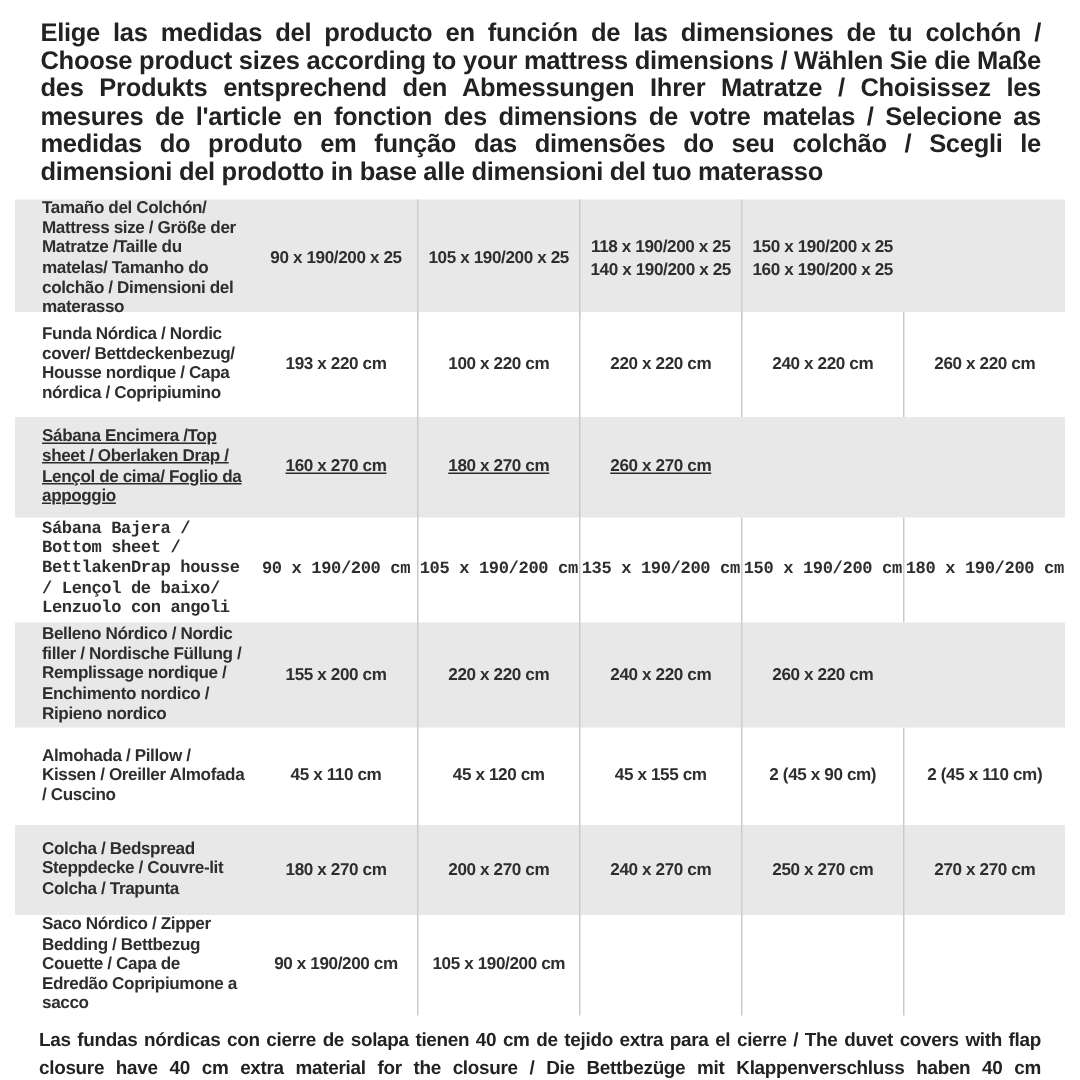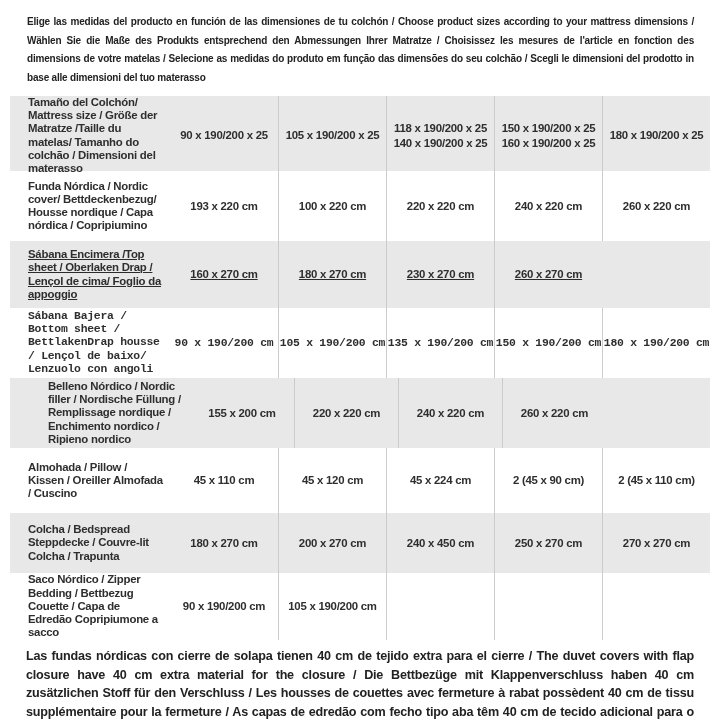--- a/index.html
+++ b/index.html
@@ -9,39 +9,39 @@
   }
   *{box-sizing:border-box;margin:0;padding:0;}
   html,body{
     width:720px;height:720px;overflow:hidden;background:#ffffff;
     font-family:"Liberation Sans","DejaVu Sans",sans-serif;
     color:var(--ink);
   }
   .page{width:720px;height:720px;padding-top:13px;}
   .intro{
     margin:0 26px 0 27px;
-    font-size:10px;line-height:18.5px;font-weight:bold;
+    font-size:17px;line-height:18.5px;font-weight:bold;
     letter-spacing:-0.2px;
     text-align:justify;color:#222;
   }
   .size-table{
     margin:9px 10px 0 10px;
     width:700px;
   }
   .trow{
     display:grid;
     grid-template-columns:160px repeat(5,1fr);
     align-items:stretch;
   }
   .trow.alt{background:var(--row-alt);}
   .trow:nth-child(1){height:75px;}
   .trow:nth-child(2){height:70px;}
   .trow:nth-child(3){height:67px;text-decoration:underline;}
   .trow:nth-child(4){height:70px;font-family:Liberation Mono, monospace;}
-  .trow:nth-child(5){height:70px;padding-left:20px;}
+  .trow:nth-child(5){height:70px;}
   .trow:nth-child(6){height:65px;}
   .trow:nth-child(7){height:60px;}
   .trow:nth-child(8){height:67px;}
   .cell{
     display:flex;align-items:center;
     font-weight:bold;font-size:11.4px;
     letter-spacing:-0.25px;
   }
   .cell.lbl{
     padding-left:18px;padding-right:6px;
@@ -72,37 +72,35 @@
   <div class="size-table">
 
     <div class="trow alt">
       <div class="cell lbl">Tamaño del Colchón/ Mattress size / Größe der Matratze /Taille du matelas/ Tamanho do colchão / Dimensioni del materasso</div>
       <div class="cell v">90 x 190/200 x 25</div>
       <div class="cell v">105 x 190/200 x 25</div>
       <div class="cell v">118 x 190/200 x 25
 140 x 190/200 x 25</div>
       <div class="cell v">150 x 190/200 x 25
 160 x 190/200 x 25</div>
-      <div class="cell v">180 x 190/200 x 25</div>
     </div>
 
     <div class="trow">
       <div class="cell lbl">Funda Nórdica /  Nordic cover/ Bettdeckenbezug/ Housse nordique  / Capa nórdica / Copripiumino</div>
       <div class="cell v">193 x 220 cm</div>
       <div class="cell v">100 x 220 cm</div>
       <div class="cell v">220 x 220 cm</div>
       <div class="cell v">240 x 220 cm</div>
       <div class="cell v">260 x 220 cm</div>
     </div>
 
     <div class="trow alt">
       <div class="cell lbl">Sábana Encimera /Top sheet / Oberlaken Drap / Lençol de cima/ Foglio da appoggio</div>
       <div class="cell v">160 x 270 cm</div>
       <div class="cell v">180 x 270 cm</div>
-      <div class="cell v">230 x 270 cm</div>
       <div class="cell v">260 x 270 cm</div>
     </div>
 
     <div class="trow">
       <div class="cell lbl">Sábana Bajera / Bottom sheet / BettlakenDrap housse / Lençol de baixo/ Lenzuolo con angoli</div>
       <div class="cell v">90 x 190/200 cm</div>
       <div class="cell v">105 x 190/200 cm</div>
       <div class="cell v">135 x 190/200 cm</div>
       <div class="cell v">150 x 190/200 cm</div>
       <div class="cell v">180 x 190/200 cm</div>
@@ -113,30 +111,30 @@
       <div class="cell v">155 x 200 cm</div>
       <div class="cell v">220 x 220 cm</div>
       <div class="cell v">240 x 220 cm</div>
       <div class="cell v">260 x 220 cm</div>
     </div>
 
     <div class="trow">
       <div class="cell lbl">Almohada  / Pillow / Kissen / Oreiller Almofada / Cuscino</div>
       <div class="cell v">45 x 110 cm</div>
       <div class="cell v">45 x 120 cm</div>
-      <div class="cell v">45 x 224 cm</div>
+      <div class="cell v">45 x 155 cm</div>
       <div class="cell v">2 (45 x 90 cm)</div>
       <div class="cell v">2 (45 x 110 cm)</div>
     </div>
 
     <div class="trow alt">
       <div class="cell lbl">Colcha / Bedspread Steppdecke / Couvre-lit Colcha / Trapunta</div>
       <div class="cell v">180 x 270 cm</div>
       <div class="cell v">200 x 270 cm</div>
-      <div class="cell v">240 x 450 cm</div>
+      <div class="cell v">240 x 270 cm</div>
       <div class="cell v">250 x 270 cm</div>
       <div class="cell v">270 x 270 cm</div>
     </div>
 
     <div class="trow">
       <div class="cell lbl">Saco Nórdico / Zipper Bedding / Bettbezug Couette  / Capa de Edredão Copripiumone a sacco</div>
       <div class="cell v">90 x 190/200 cm</div>
       <div class="cell v">105 x 190/200 cm</div>
       <div class="cell v"></div>
       <div class="cell v"></div>

